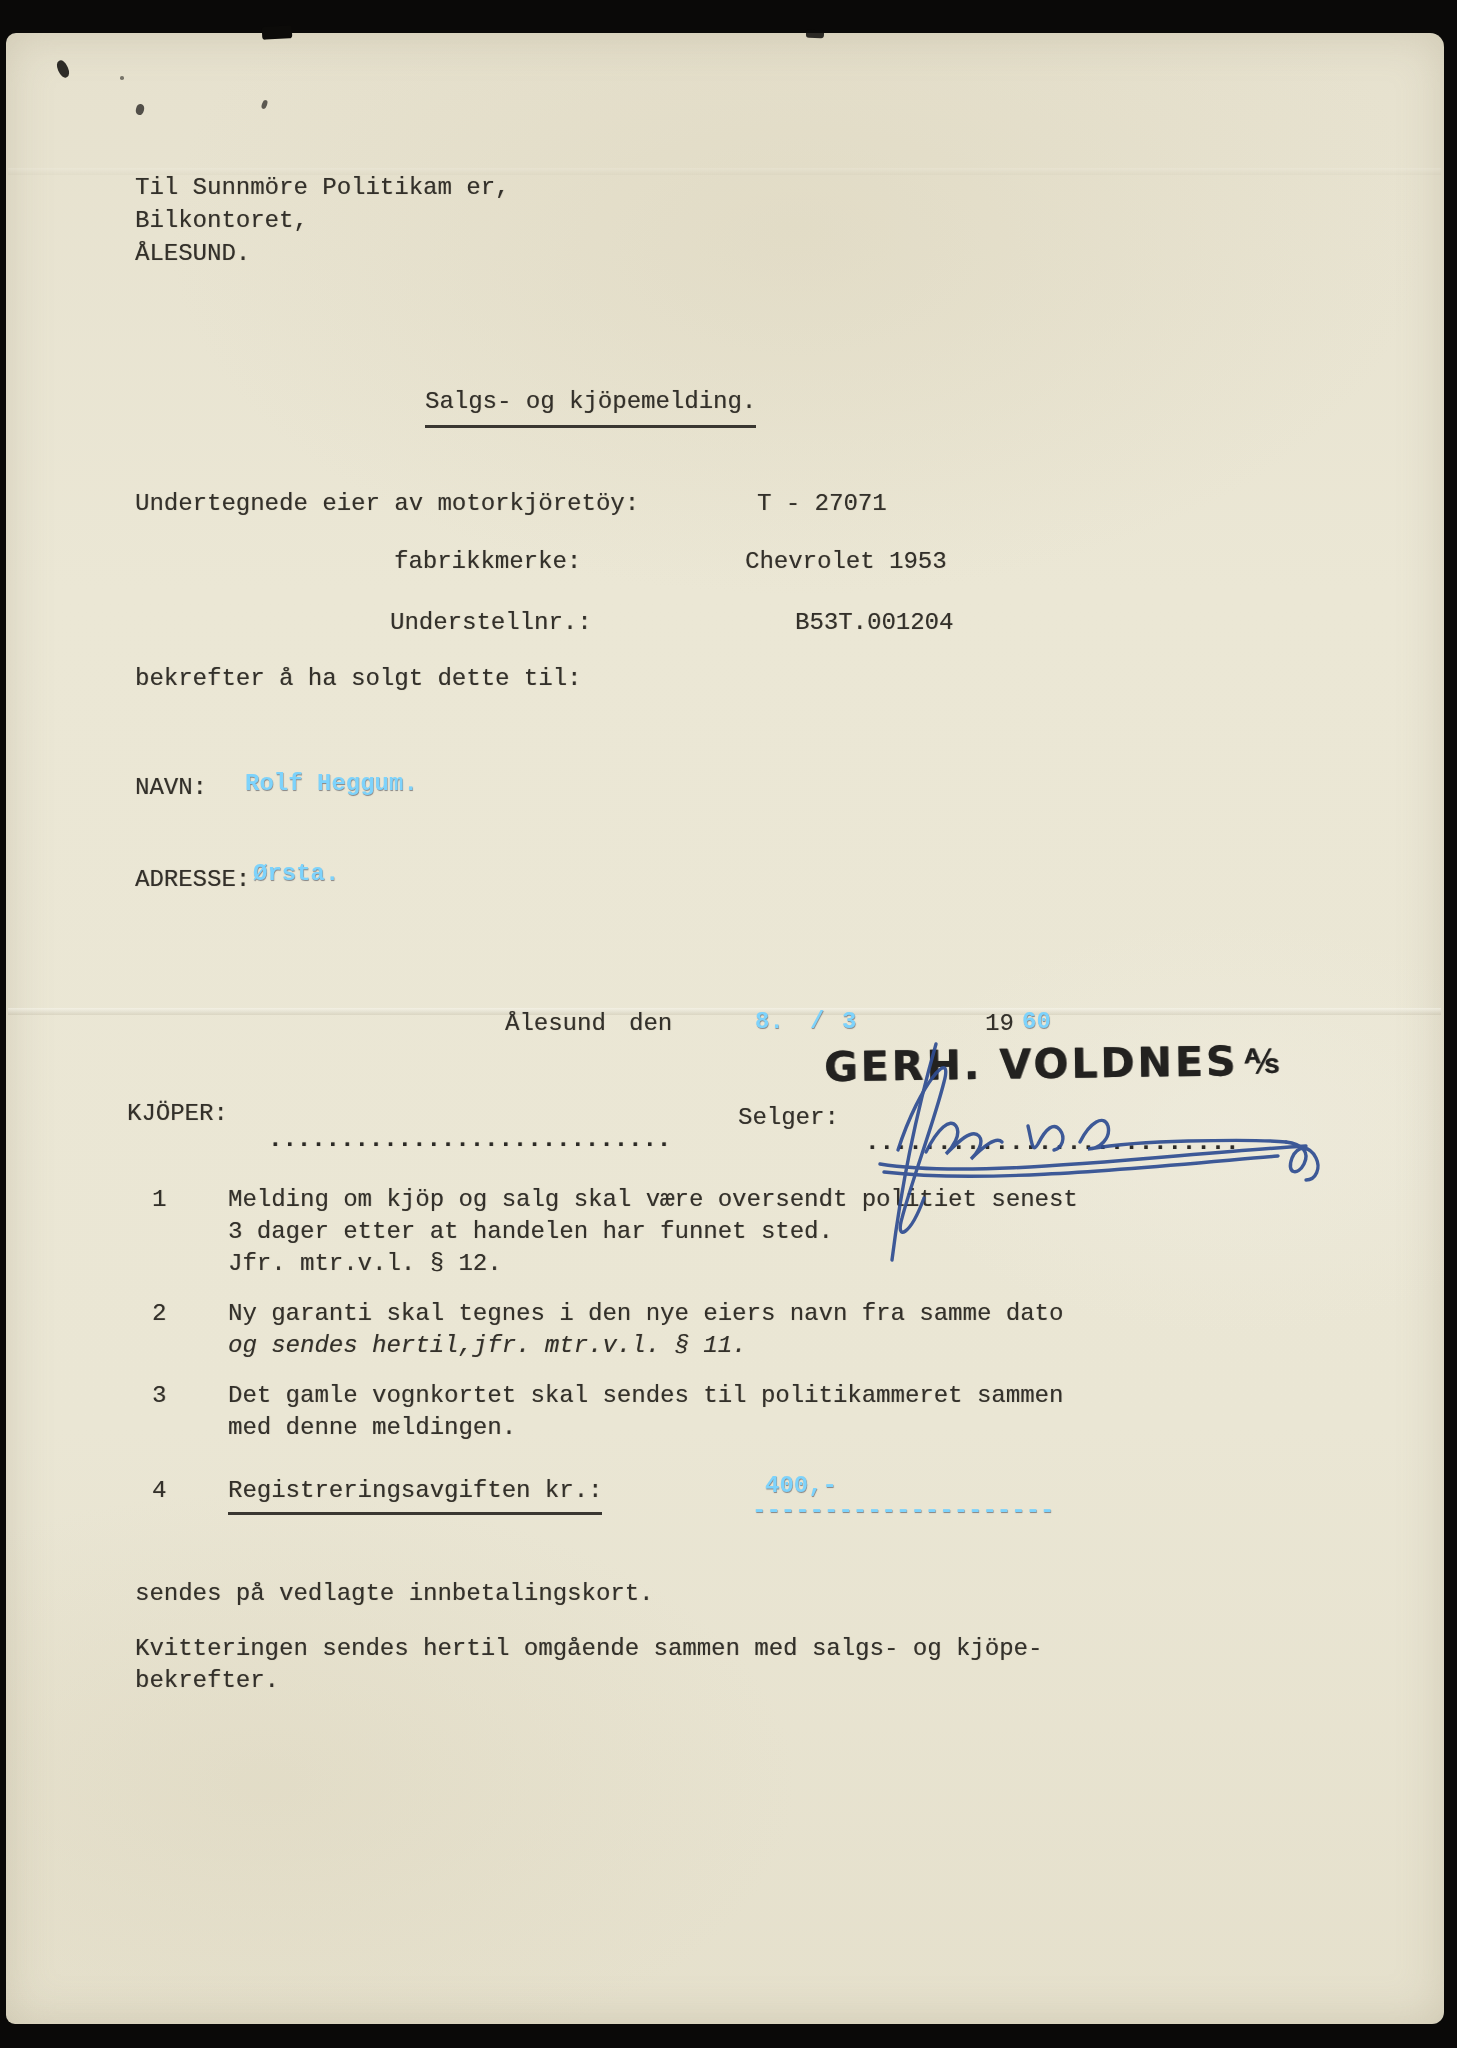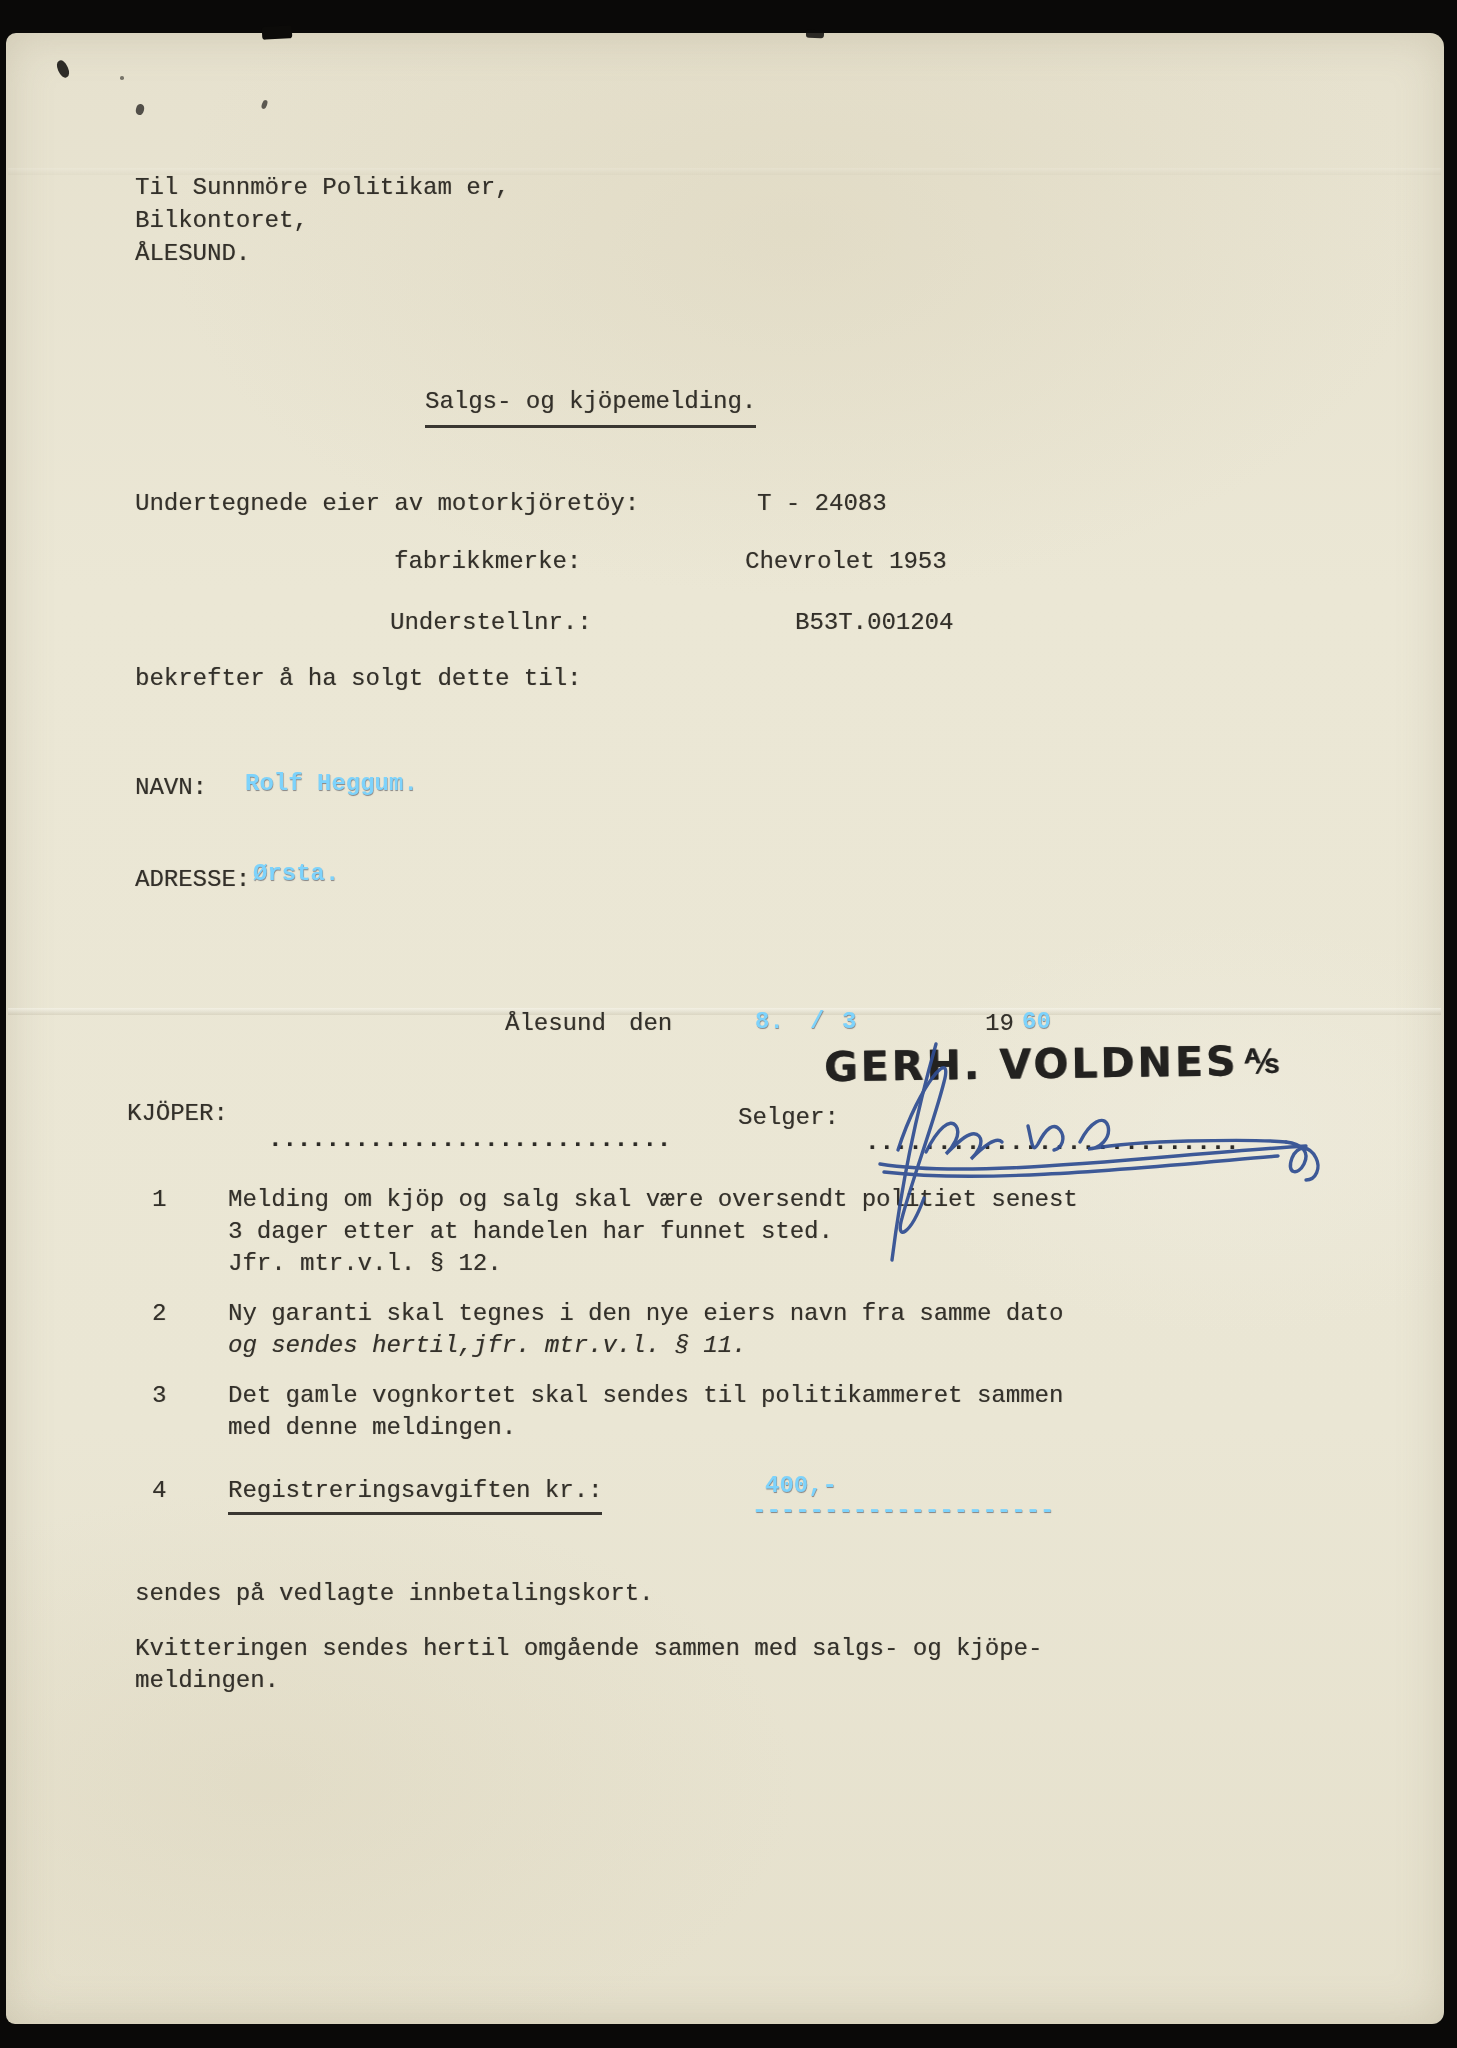--- a/index.html
+++ b/index.html
@@ -60,21 +60,21 @@
 <div class="edge-notch" style="left:262px;top:26px;width:30px;height:13px;transform:rotate(-3deg);border-radius:3px;"></div>
 <div class="edge-notch" style="left:806px;top:30px;width:18px;height:8px;transform:rotate(2deg);border-radius:3px;opacity:.85;"></div>
 
 <div class="txt" style="left:135px;top:172px;">Til Sunnmöre Politikam er,</div>
 <div class="txt" style="left:135px;top:205px;">Bilkontoret,</div>
 <div class="txt" style="left:135px;top:238px;">ÅLESUND.</div>
 
 <div class="txt title-underline" style="left:425px;top:386px;">Salgs- og kjöpemelding.</div>
 
 <div class="txt" style="left:135px;top:488px;">Undertegnede eier av motorkjöretöy:</div>
-<div class="txt" style="left:757px;top:488px;">T - 24083</div>
+<div class="txt" style="left:757px;top:488px;">T - 27071</div>
 <div class="txt" style="left:394px;top:546px;">fabrikkmerke:</div>
 <div class="txt" style="left:745px;top:546px;">Chevrolet 1953</div>
 <div class="txt" style="left:390px;top:607px;">Understellnr.:</div>
 <div class="txt" style="left:795px;top:607px;">B53T.001204</div>
 <div class="txt" style="left:135px;top:663px;">bekrefter å ha solgt dette til:</div>
 
 <div class="txt" style="left:135px;top:772px;">NAVN:</div>
 <div class="txt typed" style="left:245px;top:768px;">Rolf Heggum.</div>
 <div class="txt" style="left:135px;top:864px;">ADRESSE:</div>
 <div class="txt typed" style="left:253px;top:858px;">Ørsta.</div>
@@ -120,13 +120,13 @@
 <div class="txt" style="left:228px;top:1380px;">Det gamle vognkortet skal sendes til politikammeret sammen</div>
 <div class="txt" style="left:228px;top:1412px;">med denne meldingen.</div>
 
 <div class="txt" style="left:152px;top:1475px;">4</div>
 <div class="txt label-underline" style="left:228px;top:1475px;">Registreringsavgiften kr.:</div>
 <div class="txt typed" style="left:765px;top:1470px;">400,-</div>
 <div class="txt typed" style="left:752px;top:1495px;">---------------------</div>
 
 <div class="txt" style="left:135px;top:1578px;">sendes på vedlagte innbetalingskort.</div>
 <div class="txt" style="left:135px;top:1633px;">Kvitteringen sendes hertil omgående sammen med salgs- og kjöpe-</div>
-<div class="txt" style="left:135px;top:1665px;">meldingen.</div>
+<div class="txt" style="left:135px;top:1665px;">bekrefter.</div>
 
 </body></html>

